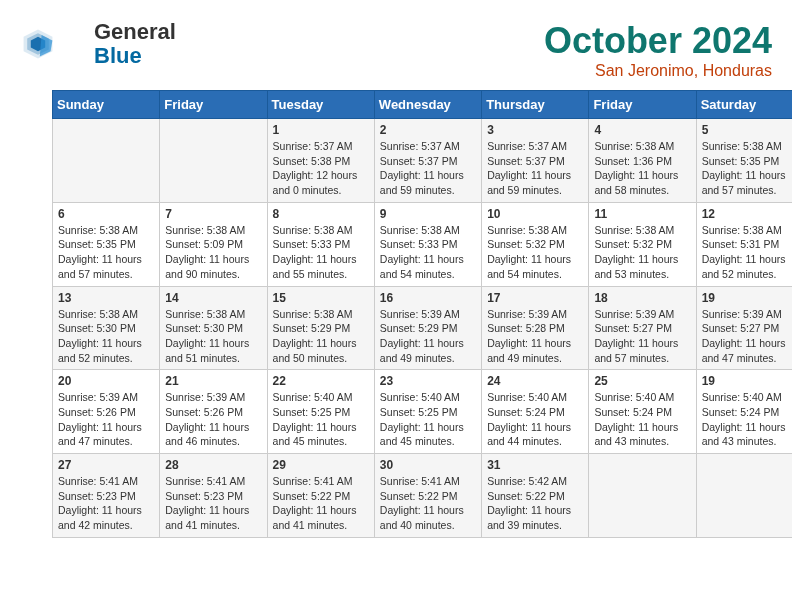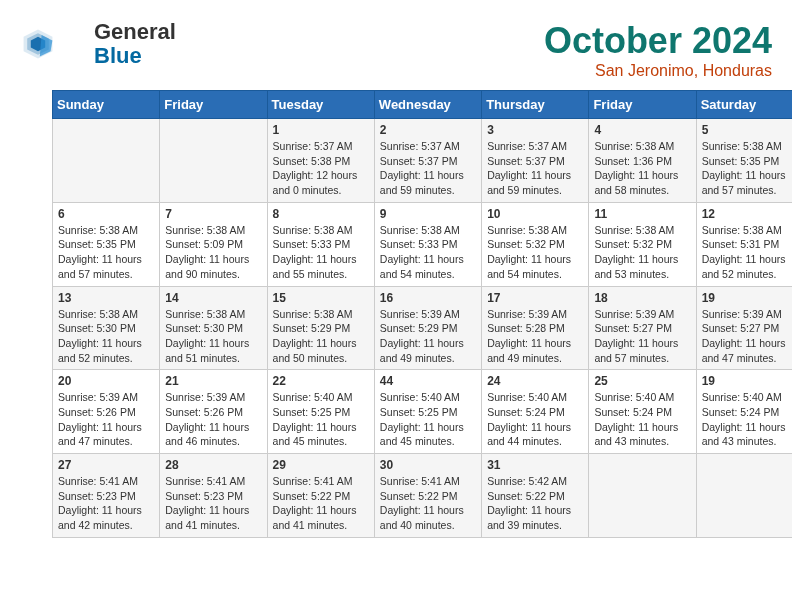--- a/index.html
+++ b/index.html
@@ -211,21 +211,21 @@
         </td>
         <td>
           <span class="day-num">21</span>
           <div class="day-info"><span>Sunrise: 5:39 AM</span><br><span>Sunset: 5:26 PM</span><br><span>Daylight: 11 hours</span><br><span>and 46 minutes.</span></div>
         </td>
         <td>
           <span class="day-num">22</span>
           <div class="day-info"><span>Sunrise: 5:40 AM</span><br><span>Sunset: 5:25 PM</span><br><span>Daylight: 11 hours</span><br><span>and 45 minutes.</span></div>
         </td>
         <td>
-          <span class="day-num">44</span>
+          <span class="day-num">23</span>
           <div class="day-info"><span>Sunrise: 5:40 AM</span><br><span>Sunset: 5:25 PM</span><br><span>Daylight: 11 hours</span><br><span>and 45 minutes.</span></div>
         </td>
         <td>
           <span class="day-num">24</span>
           <div class="day-info"><span>Sunrise: 5:40 AM</span><br><span>Sunset: 5:24 PM</span><br><span>Daylight: 11 hours</span><br><span>and 44 minutes.</span></div>
         </td>
         <td>
           <span class="day-num">25</span>
           <div class="day-info"><span>Sunrise: 5:40 AM</span><br><span>Sunset: 5:24 PM</span><br><span>Daylight: 11 hours</span><br><span>and 43 minutes.</span></div>
         </td>

